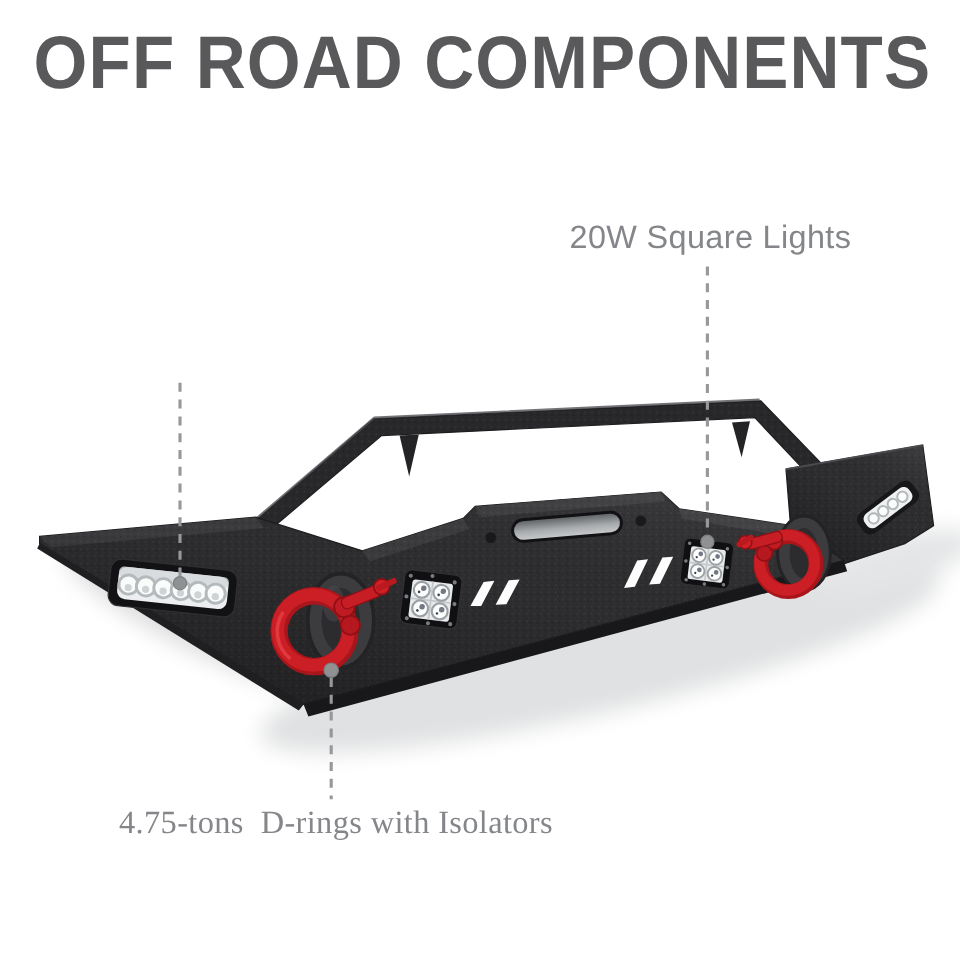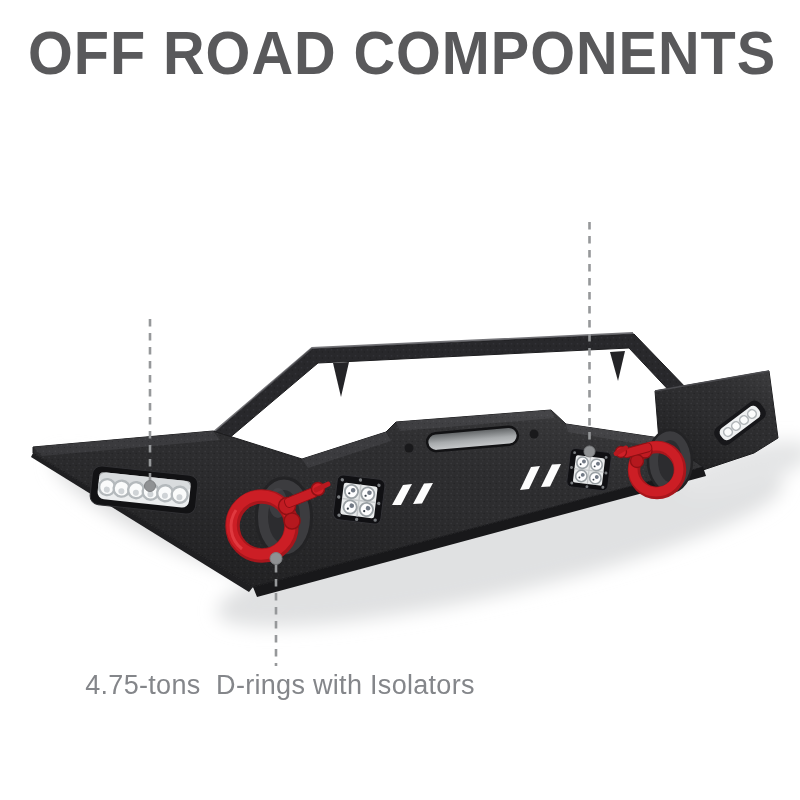--- a/index.html
+++ b/index.html
@@ -6,21 +6,21 @@
   .stage{position:relative;width:800px;height:800px;background:#fff;overflow:hidden;
          font-family:"Liberation Sans",sans-serif;}
   .title{position:absolute;top:22px;left:0;right:0;text-align:center;
          font-size:62px;font-weight:700;line-height:1;color:#59595b;
          letter-spacing:1px;transform:scaleX(0.93);white-space:nowrap;}
   .callout-label{position:absolute;transform:translateX(-50%);
          font-size:27px;font-weight:400;color:#84868a;letter-spacing:.3px;
          white-space:pre;line-height:1.1;}
   .lbl-square{left:592px;top:184px;}
   .lbl-rect{left:151px;top:283px;}
-  .lbl-dring{left:280px;top:671px;}
+  .lbl-dring{left:280px;top:671px;font-family:Liberation Serif, serif;}
   svg{position:absolute;left:0;top:0;}
 </style>
 </head>
 <body>
 
 <div class="stage">
 
   <div class="title">OFF ROAD COMPONENTS</div>
 
   <svg width="800" height="800" viewBox="0 0 800 800">
@@ -200,14 +200,15 @@
       <line x1="150" y1="319" x2="150" y2="481"></line>
       <line x1="276" y1="565" x2="276" y2="666"></line>
     </g>
     <g fill="#8f9193" stroke="#7d7f81" stroke-width="1">
       <circle cx="589.5" cy="451.5" r="5.5"></circle>
       <circle cx="150" cy="486" r="5.5"></circle>
       <circle cx="276" cy="558.5" r="6"></circle>
     </g>
   </svg>
 
+  <div class="callout-label lbl-square">20W Square Lights</div>
   <div class="callout-label lbl-dring">4.75-tons  D-rings with Isolators</div>
 </div>
 
 </body></html>

